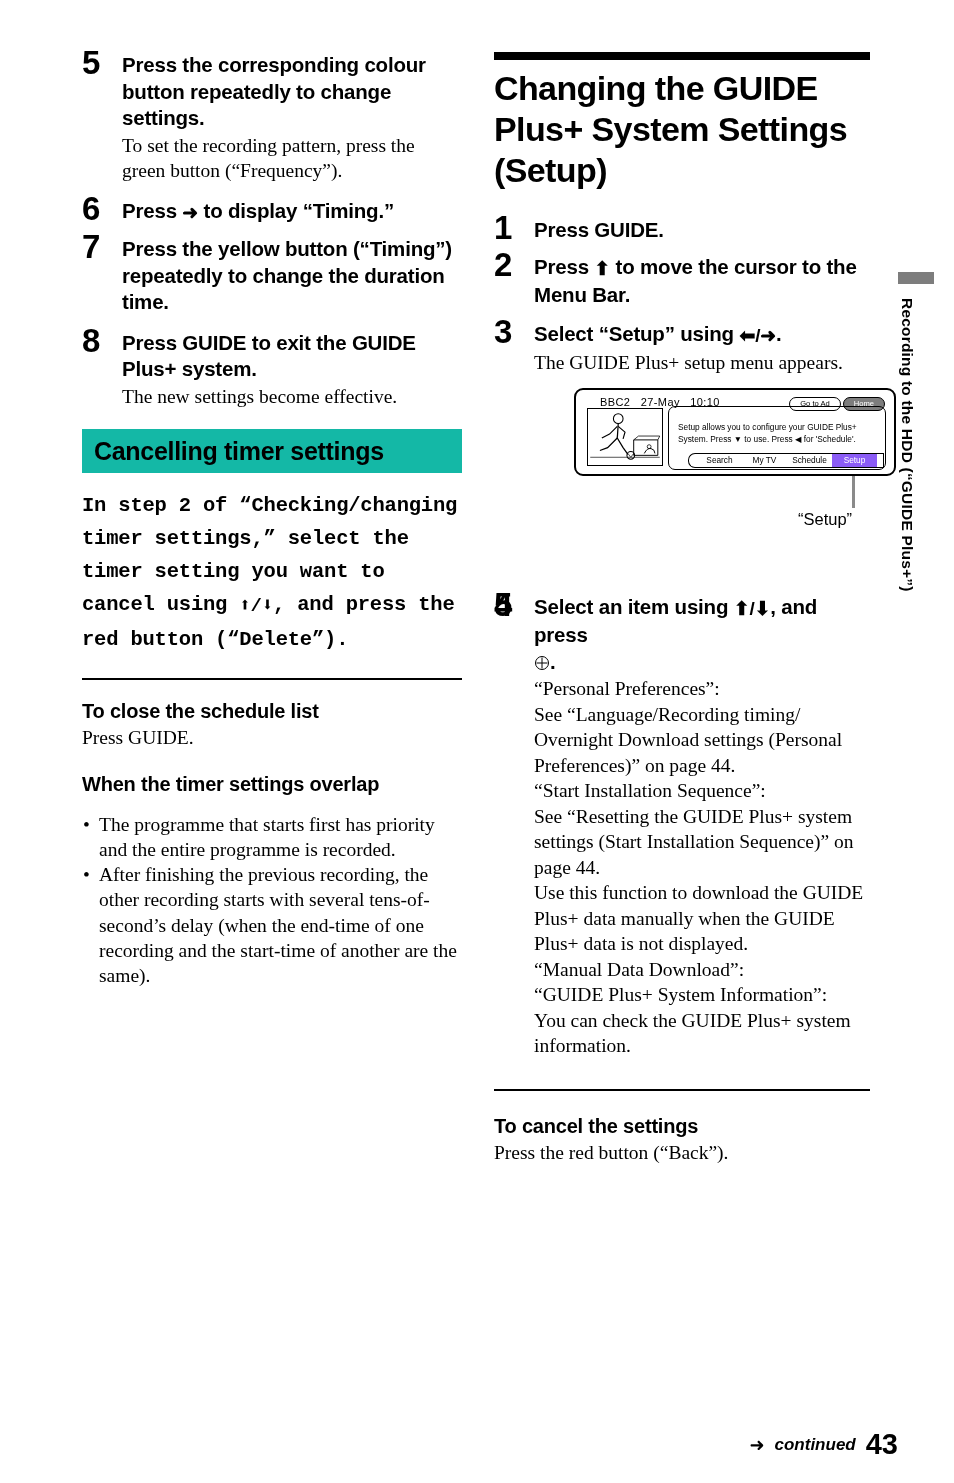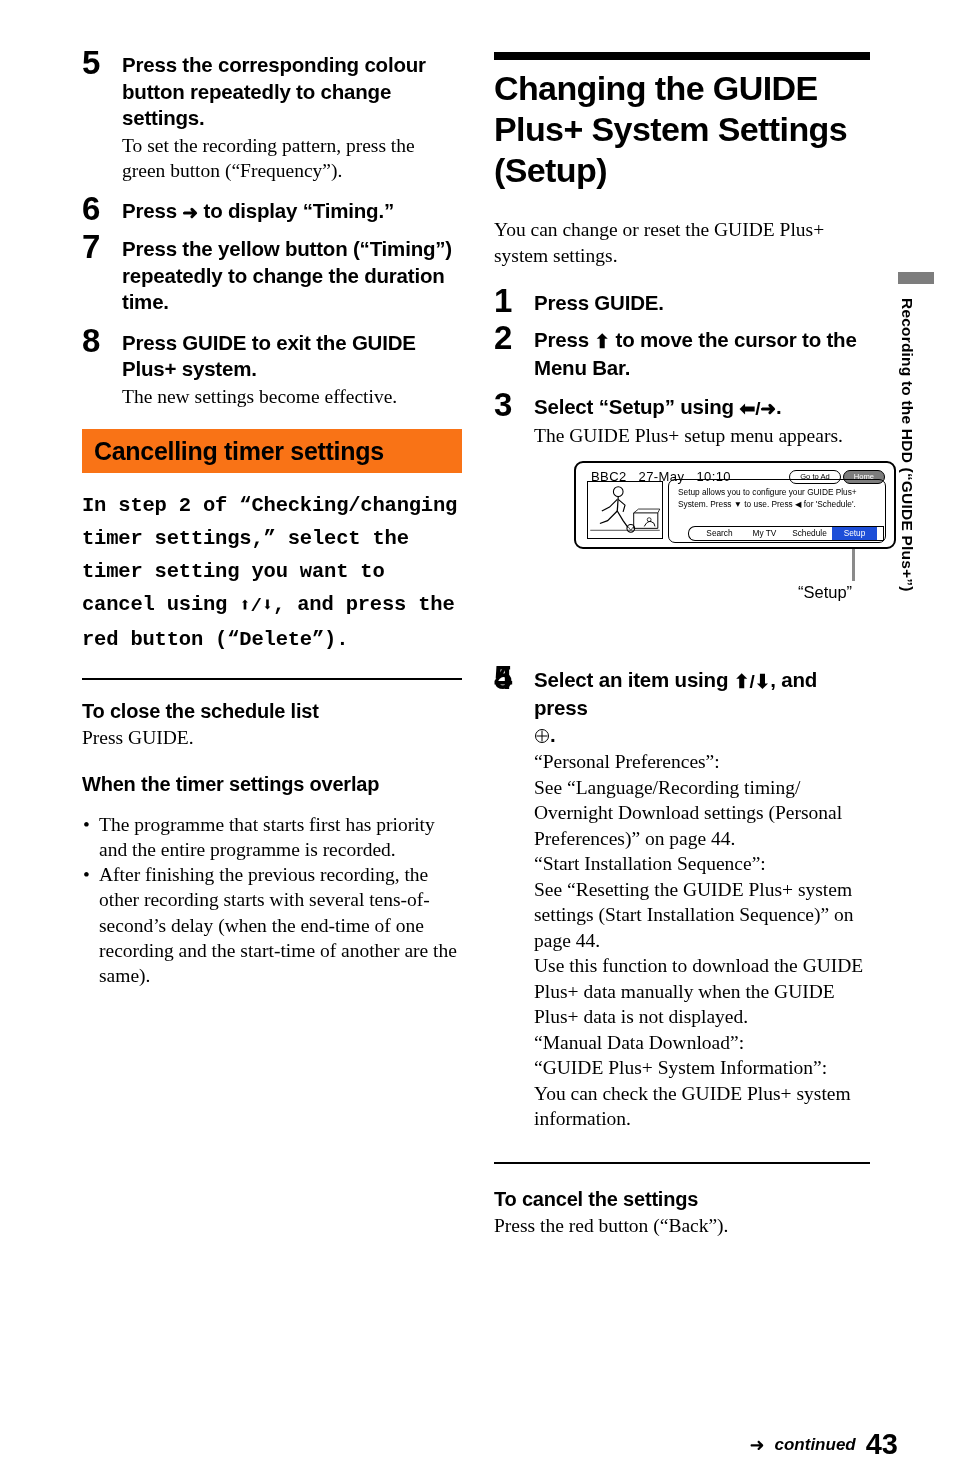--- a/index.html
+++ b/index.html
@@ -67,21 +67,21 @@
   }
   .step .desc {
     font-family: "Liberation Serif", serif;
     font-size: 19.5px;
     line-height: 25.5px;
     margin-top: 1px;
   }
 
   
   .gray-bar {
-    background: #f97316;
+    background: #14b8a6;
     height: 44px;
     margin-top: 20px;
     margin-bottom: 16px;
     display: flex;
     align-items: center;
     padding-left: 12px;
     box-sizing: border-box;
   }
   .gray-bar span {
     font-family: "Liberation Sans", sans-serif;
@@ -152,24 +152,24 @@
     border-radius: 9px;
     width: 322px;
     height: 88px;
     box-sizing: border-box;
     position: relative;
     background: #fff;
     overflow: hidden;
   }
   .tv-chan {
     position: absolute;
-    left: 15px;
+    left: 24px;
     top: 6px;
     font-family: "Liberation Sans", sans-serif;
-    font-size: 13px;
+    font-size: 11px;
     letter-spacing: 0.4px;
     white-space: nowrap;
   }
   .tv-thumb {
     position: absolute;
     left: 11px;
     top: 18px;
     width: 76px;
     height: 58px;
     border: 1px solid #000;
@@ -184,21 +184,21 @@
     top: 16px;
     right: 8px;
     bottom: 4px;
     border: 1px solid #000;
     border-radius: 7px;
     box-sizing: border-box;
   }
   .tv-panel-text {
     position: absolute;
     left: 9px;
-    top: 6px;
+    top: 14px;
     right: 6px;
     font-family: "Liberation Sans", sans-serif;
     font-size: 8.3px;
     line-height: 12px;
   }
   .tv-menubar {
     position: absolute;
     left: 1px;
     right: 1px;
     bottom: 1px;
@@ -230,21 +230,21 @@
   }
   .mb-item {
     flex: 1;
     display: flex;
     align-items: center;
     justify-content: center;
     font-family: "Liberation Sans", sans-serif;
     font-size: 8.3px;
   }
   .mb-item.selected {
-    background: #1d4ed8;
+    background: #8b5cf6;
     color: #ffffff;
   }
 
   .tv-pills {
     position: absolute;
     right: 9px;
     top: 7px;
     display: flex;
     gap: 2px;
   }
@@ -378,21 +378,20 @@
     <li>The programme that starts first has priority and the entire programme is recorded.</li>
     <li>After finishing the previous recording, the other recording starts with several tens-of-second’s delay (when the end-time of one recording and the start-time of another are the same).</li>
   </ul>
 </div>
 
 <div id="right-col">
 
   <div class="title-rule"></div>
   <div class="main-title">Changing the GUIDE Plus+ System Settings (Setup)</div>
 
-  <div class="body-text" style="margin-bottom:22px;">You can change or reset the GUIDE Plus+ system settings.</div>
 
   <div class="step">
     <div class="num">1</div>
     <div class="title">Press GUIDE.</div>
   </div>
 
   <div class="step" style="margin-top:10px;">
     <div class="num">2</div>
     <div class="title"><span>Press </span><span class="arr">⬆</span><span> to move the cursor to the Menu Bar.</span></div>
   </div>

